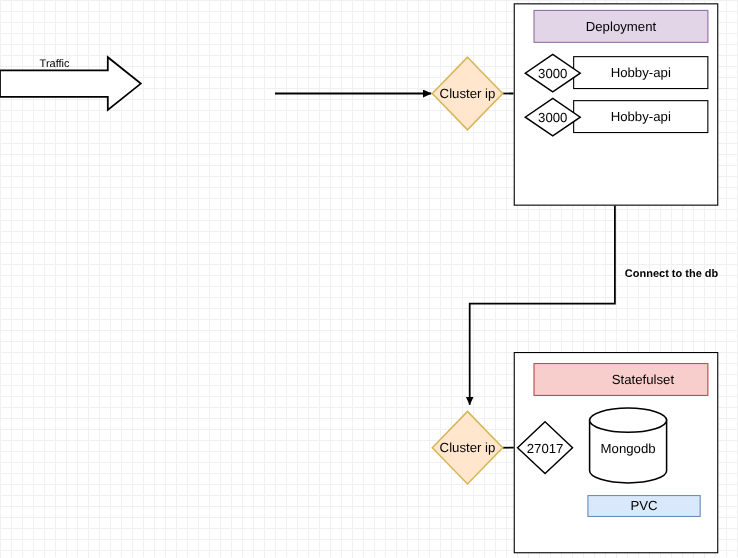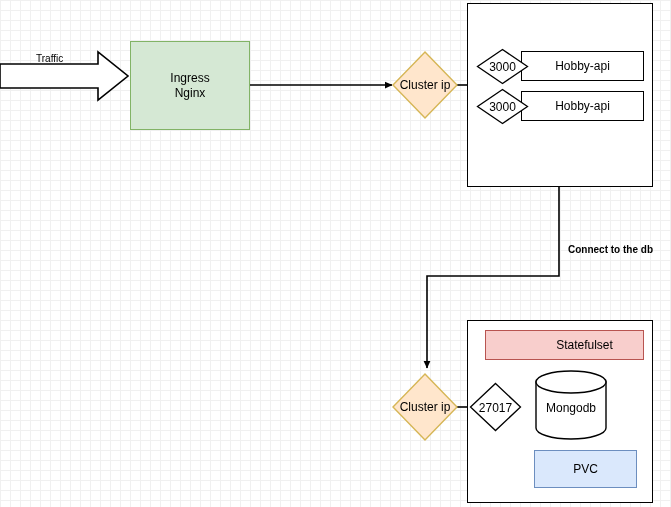--- a/index.html
+++ b/index.html
@@ -102,29 +102,29 @@
 
     <path d="M559,185 L559,276 L427,276 L427,368" fill="none" stroke="#000000" stroke-width="1.6" marker-end="url(#arrow)"></path>
 
     <path d="M457,407 L470,407" fill="none" stroke="#000000" stroke-width="1.6"></path>
 
     <path d="M515,407 L535,407" fill="none" stroke="#000000" stroke-width="1.6" marker-end="url(#arrow)"></path>
   </svg>
 
   <div class="edge-label" style="left:36px; top:53px;">Traffic</div>
 
-  <div class="node box-green" style="left:130px; top:41px; width:120px; height:89px;">Ingress<br>Nginx</div>
 
   <svg class="svg-node" style="left:391px; top:50px;" width="68" height="70" viewBox="0 0 68 70">
     <polygon points="34,2 66,35 34,68 2,35" fill="#ffe6cc" stroke="#d6b656" stroke-width="1.4"></polygon>
     <text x="34" y="39" text-anchor="middle">Cluster ip</text>
   </svg>
 
   <div class="group-box" style="position:absolute; left:467px; top:3px; width:184px; height:182px;"></div>
 
+  <div class="node box-purple" style="left:485px; top:9px; width:159px; height:30px;">Deployment</div>
 
   <div class="node box-white" style="left:521px; top:51px; width:123px; height:30px;">Hobby-api</div>
   <svg class="svg-node" style="left:476px; top:48px;" width="53" height="37" viewBox="0 0 53 37">
     <polygon points="26.5,1.5 51.5,18.5 26.5,35.5 1.5,18.5" fill="#ffffff" stroke="#000000" stroke-width="1.3"></polygon>
     <text x="26.5" y="23" text-anchor="middle" font-size="12">3000</text>
   </svg>
 
   <div class="node box-white" style="left:521px; top:91px; width:123px; height:30px;">Hobby-api</div>
   <svg class="svg-node" style="left:476px; top:88px;" width="53" height="37" viewBox="0 0 53 37">
     <polygon points="26.5,1.5 51.5,18.5 26.5,35.5 1.5,18.5" fill="#ffffff" stroke="#000000" stroke-width="1.3"></polygon>
@@ -146,15 +146,15 @@
     <polygon points="26.5,1.5 51.5,25 26.5,48.5 1.5,25" fill="#ffffff" stroke="#000000" stroke-width="1.3"></polygon>
     <text x="26.5" y="29.5" text-anchor="middle" font-size="12">27017</text>
   </svg>
 
   <svg class="svg-node" style="left:534px; top:369px;" width="74" height="72" viewBox="0 0 74 72">
     <path d="M2,13 L2,59 A35,11 0 0 0 72,59 L72,13 Z" fill="#ffffff" stroke="#000000" stroke-width="1.4"></path>
     <ellipse cx="37" cy="13" rx="35" ry="11" fill="#ffffff" stroke="#000000" stroke-width="1.4"></ellipse>
     <text x="37" y="43" text-anchor="middle" font-size="12">Mongodb</text>
   </svg>
 
-  <div class="node box-blue" style="left:534px; top:450px; width:103px; height:38px;text-align:right;">PVC</div>
+  <div class="node box-blue" style="left:534px; top:450px; width:103px; height:20px;text-align:right;">PVC</div>
 
 </div>
 
 </body></html>

